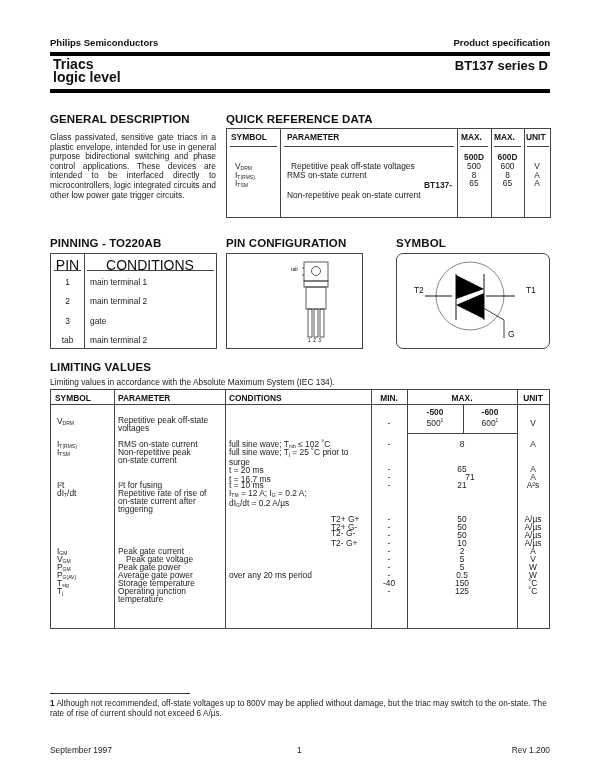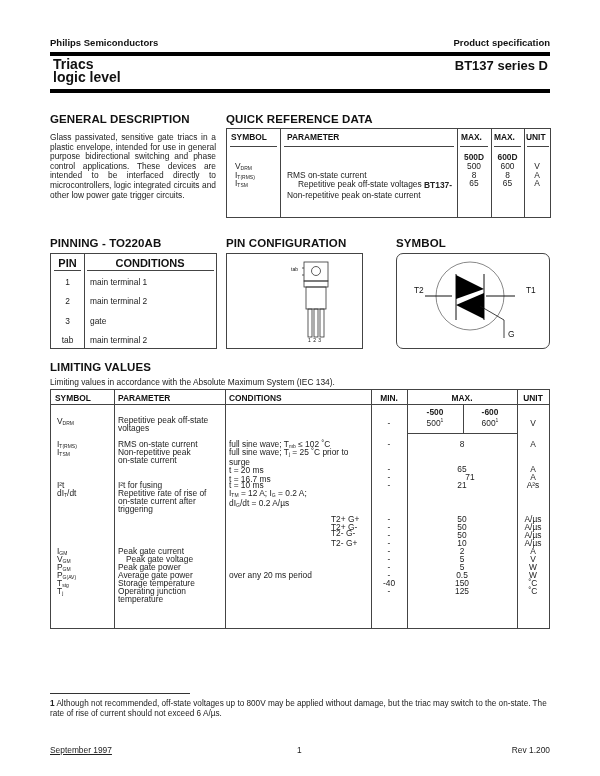--- a/index.html
+++ b/index.html
@@ -22,38 +22,38 @@
   .qr .vline { position: absolute; top: 0; bottom: 0; width: 1px; background: #444; }
   .qr .hline { position: absolute; top: 17px; height: 1px; background: #444; }
   .qr .th { position: absolute; top: 3px; font-size: 8.4px; font-weight: bold; }
   .qr .cell { position: absolute; font-size: 8.4px; line-height: 8.7px; color: #222; }
   .sub { font-size: 5px; vertical-align: -1px; }
 
   
   .pin { left: 50px; top: 253px; width: 167px; height: 96px; border: 1.5px solid #444; }
   .pin .vline { position: absolute; left: 33px; top: 0; bottom: 0; width: 1px; background: #444; }
   .pin .hl { position: absolute; top: 16px; height: 1px; background: #444; }
-  .pin .th { position: absolute; top: 3px; font-size: 11px; font-weight: bold; }
+  .pin .th { position: absolute; top: 3px; font-size: 14px; font-weight: normal; }
   .pin .pn { position: absolute; left: 0; width: 33px; text-align: center; font-size: 8.4px; color: #222; }
   .pin .pd { position: absolute; left: 39px; font-size: 8.4px; color: #222; }
 
   .box { border: 1.5px solid #444; }
 
   
   .lv-note { left: 50px; top: 377px; font-size: 8.4px; color: #222; }
   .lv { left: 50px; top: 389px; width: 500px; height: 240px; border: 1.5px solid #444; }
   .lv .vline { position: absolute; width: 1px; background: #444; }
   .lv .hline { position: absolute; height: 1px; background: #444; }
   .lv .th { position: absolute; top: 3px; font-size: 8.4px; font-weight: bold; }
   .lv .c { position: absolute; font-size: 8.4px; line-height: 8.2px; color: #222; white-space: nowrap; }
   .lv .ctr { text-align: center; }
 
   .fn-rule { left: 50px; top: 693px; width: 140px; height: 1px; background: #333; }
   .footnote { left: 50px; top: 699px; width: 500px; font-size: 8.2px; line-height: 9.6px; color: #222; }
-  .foot-l { left: 50px; top: 745px; font-size: 8.4px; color: #222; text-decoration: underline; }
+  .foot-l { left: 50px; top: 745px; font-size: 8.4px; color: #222; }
   .foot-c { left: 297px; top: 745px; font-size: 8.4px; color: #222; }
   .foot-r { right: 50px; top: 745px; font-size: 8.4px; color: #222; }
 </style>
 </head>
 <body>
 
 <div class="abs hdr-company">Philips Semiconductors</div>
 <div class="abs hdr-spec">Product specification</div>
 <div class="abs rule-top"></div>
 <div class="abs title">
@@ -83,21 +83,21 @@
   <div class="th" style="left:234px;">MAX.</div>
   <div class="th" style="left:267px;">MAX.</div>
   <div class="th" style="left:299px;">UNIT</div>
 
   <div class="cell bold" style="left:60px; width:165px; top:24px; text-align:right;margin-top:28px;">BT137-</div>
   <div class="cell bold" style="left:230px; width:34px; top:24px; text-align:center;">500D</div>
   <div class="cell bold" style="left:264px; width:33px; top:24px; text-align:center;">600D</div>
 
   <div>
     <div class="cell" style="left:8px; top:33px;"><span>V</span><span class="sub">DRM</span></div>
-    <div class="cell" style="left:71px; top:33px;margin-top:18px;">Repetitive peak off-state voltages</div>
+    <div class="cell" style="left:64px; top:33px;">Repetitive peak off-state voltages</div>
     <div class="cell" style="left:230px; width:34px; top:33px; text-align:center;">500</div>
     <div class="cell" style="left:264px; width:33px; top:33px; text-align:center;">600</div>
     <div class="cell" style="left:297px; width:26px; top:33px; text-align:center;">V</div>
   </div>
   <div>
     <div class="cell" style="left:8px; top:41.5px;"><span>I</span><span class="sub">T(RMS)</span></div>
     <div class="cell" style="left:60px; top:41.5px;">RMS on-state current</div>
     <div class="cell" style="left:230px; width:34px; top:41.5px; text-align:center;">8</div>
     <div class="cell" style="left:264px; width:33px; top:41.5px; text-align:center;">8</div>
     <div class="cell" style="left:297px; width:26px; top:41.5px; text-align:center;">A</div>

